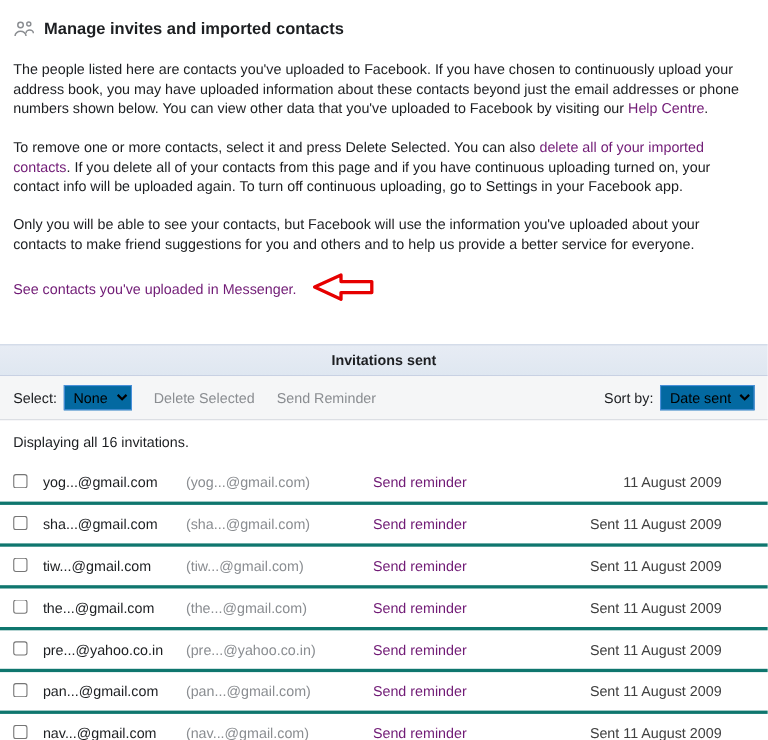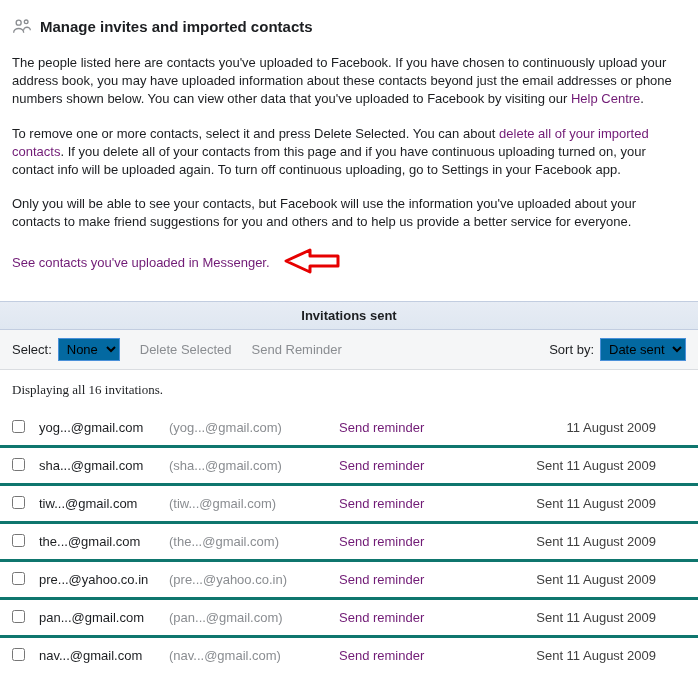--- a/index.html
+++ b/index.html
@@ -3,29 +3,29 @@
   <meta charset="utf-8">
   <style>
     * { box-sizing: border-box; margin: 0; padding: 0; }
     body { font-family: Helvetica, Arial, sans-serif; font-size: 13px; color: #1c1e21; background: #fff; width: 698px; }
     .container { padding: 16px 12px 0 12px; }
     .header { display: flex; align-items: center; gap: 8px; margin-bottom: 18px; }
     .header-icon { width: 20px; height: 20px; display: flex; align-items: center; justify-content: center; color: #8a8d91; }
     .header-title { font-weight: bold; font-size: 15px; color: #1c1e21; }
     .para { font-size: 13px; line-height: 1.4; color: #1c1e21; margin-bottom: 16px; }
     a, .link { color: #701a75; text-decoration: none; cursor: pointer; }
-    .msg-row { display: flex; align-items: center; gap: 10px; margin-bottom: 24px; }
+    .msg-row { display: flex; align-items: center; gap: 10px; margin-bottom: 36px; }
     .arrow { color: #e60000; }
     .section-banner { background: linear-gradient(#e7ecf4, #dfe7f1); border-top: 1px solid #c2cde0; border-bottom: 1px solid #c2cde0; padding: 6px 12px; font-weight: bold; color: #1c1e21; font-size: 13px; text-align: center; }
     .toolbar { display: flex; align-items: flex-end; padding: 8px 12px; background: #f5f6f7; border-bottom: 1px solid #dadde1; font-size: 13px; }
     .toolbar-left { display: flex; align-items: center; gap: 6px; }
     .toolbar-right { margin-left: auto; display: flex; align-items: center; gap: 6px; }
     select { font-size: 13px; padding: 2px 4px; border: 1px solid #4a90d9; background: #0369a1; }
     .toolbar-btn { color: #8a8d91; margin-left: 14px; }
-    .count { padding: 12px; font-size: 13px; font-family: Liberation Serif, serif; }
+    .count { padding: 12px; font-size: 13px; }
     .row { display: flex; align-items: flex-start; padding: 10px 12px; border-bottom: 3px solid #0f766e; font-size: 13px; }
     .row input[type="checkbox"] { margin-right: 14px; }
     .email-col { flex: 0 0 130px; color: #1c1e21; }
     .email2-col { flex: 0 0 170px; color: #8a8d91; }
     .action-col { flex: 0 0 160px; }
     .date-col { flex: 1; text-align: right; color: #404040; padding-right: 30px; }
     .watermark { text-align: right; padding: 6px 14px; color: #bbb; font-size: 11px; }
   </style>
 </head>
 <body>
@@ -41,21 +41,21 @@
         </svg>
     </span>
     <span class="header-title">Manage invites and imported contacts</span>
   </div>
 
   <p class="para">
     <span>The people listed here are contacts you've uploaded to Facebook. If you have chosen to continuously upload your address book, you may have uploaded information about these contacts beyond just the email addresses or phone numbers shown below. You can view other data that you've uploaded to Facebook by visiting our </span><a href="#">Help Centre</a><span>.</span>
   </p>
 
   <p class="para">
-    <span>To remove one or more contacts, select it and press Delete Selected. You can about </span><a href="#">delete all of your imported contacts</a><span>. If you delete all of your contacts from this page and if you have continuous uploading turned on, your contact info will be uploaded again. To turn off continuous uploading, go to Settings in your Facebook app.</span>
+    <span>To remove one or more contacts, select it and press Delete Selected. You can also </span><a href="#">delete all of your imported contacts</a><span>. If you delete all of your contacts from this page and if you have continuous uploading turned on, your contact info will be uploaded again. To turn off continuous uploading, go to Settings in your Facebook app.</span>
   </p>
 
   <p class="para">Only you will be able to see your contacts, but Facebook will use the information you've uploaded about your contacts to make friend suggestions for you and others and to help us provide a better service for everyone.</p>
 
   <div class="msg-row">
     <a href="#">See contacts you've uploaded in Messenger.</a>
     <span class="arrow">
       <svg width="60" height="26" viewBox="0 0 60 26">
           <path d="M58 8 L30 8 L30 2 L6 13 L30 24 L30 18 L58 18 Z" fill="none" stroke="#e60000" stroke-width="3" stroke-linejoin="round"></path>
         </svg>

